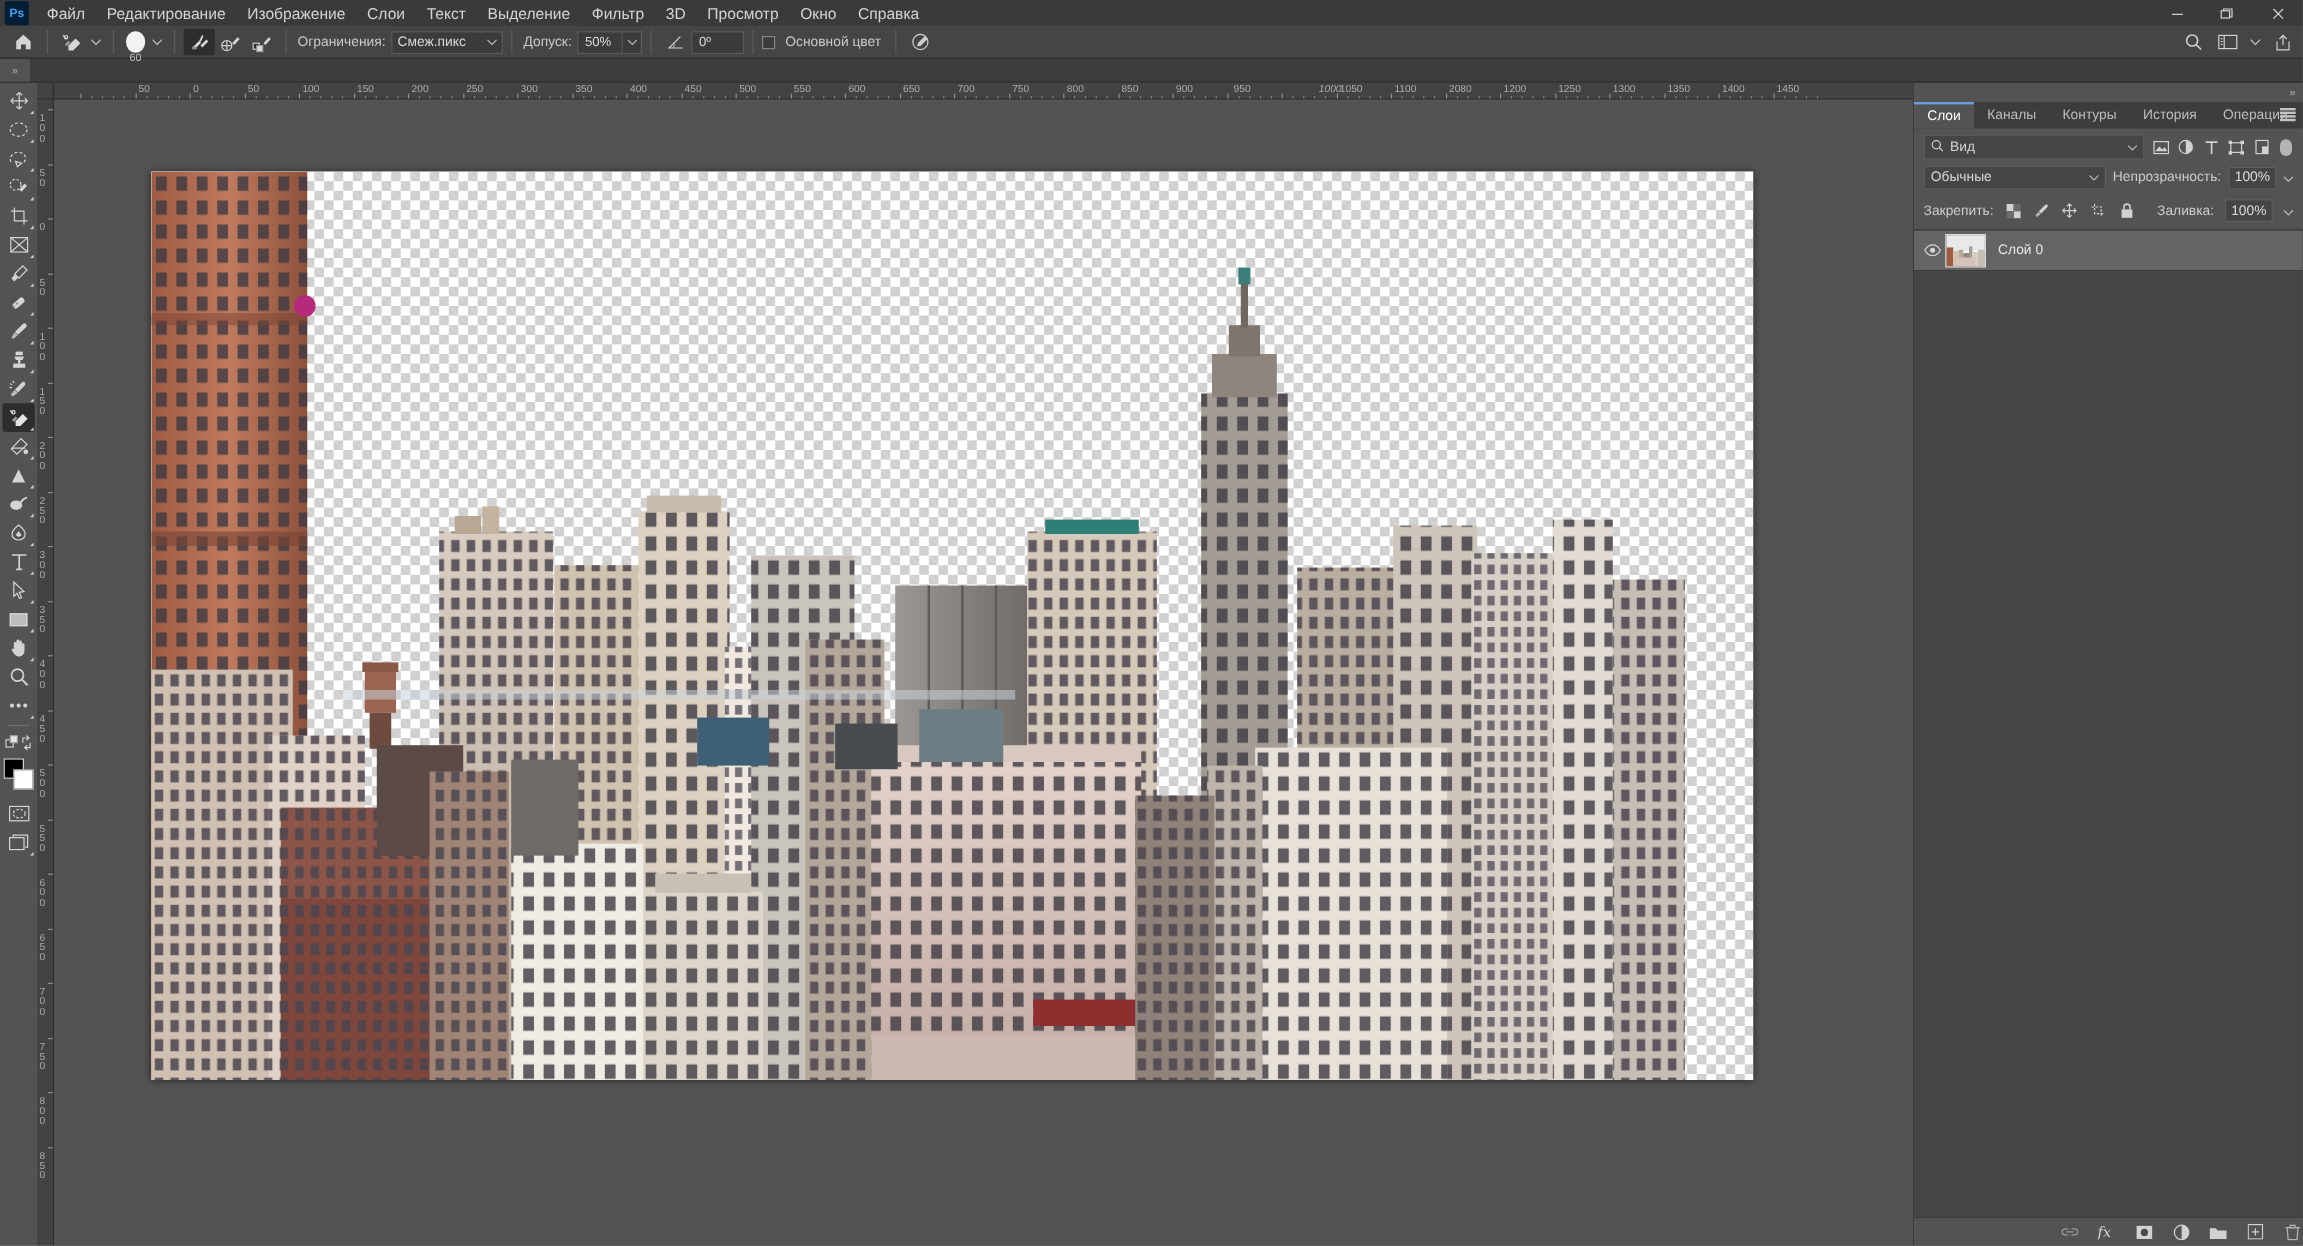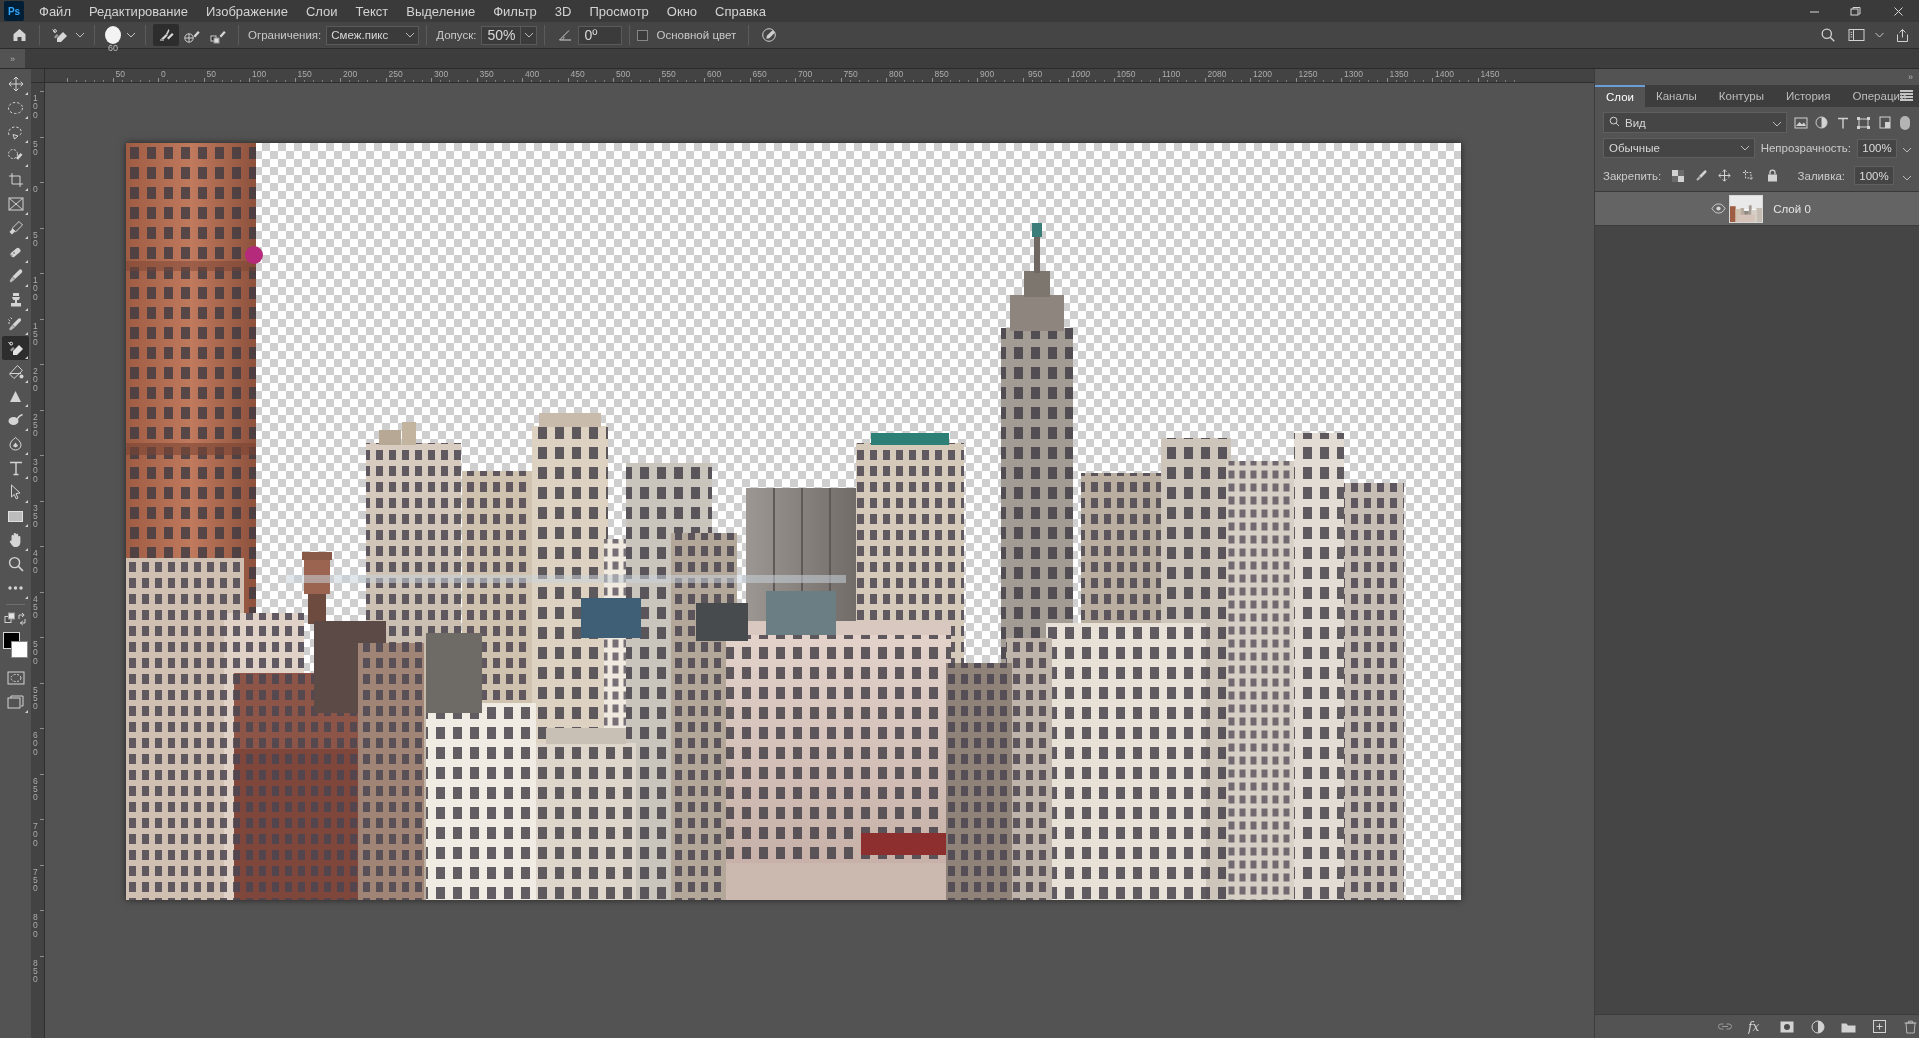--- a/index.html
+++ b/index.html
@@ -17,21 +17,21 @@
   
   #optbar{height:27px;background:#454545;display:flex;align-items:center;padding-left:6px;
     position:relative;border-bottom:1px solid #2b2b2b;}
   .opt-sep{width:1px;height:20px;background:#5b5b5b;margin:0 7px;}
   .obtn{width:26px;height:22px;display:flex;align-items:center;justify-content:center;border-radius:2px;}
   .obtn.active{background:#2d2d2d;}
   .opt-label{font-size:11.5px;color:#c9c9c9;margin:0 5px 0 2px;white-space:nowrap;}
   .opt-select{background:#3b3b3b;border:1px solid #5a5a5a;height:19px;min-width:88px;
     display:flex;align-items:center;justify-content:space-between;padding:0 4px;font-size:11.5px;color:#d8d8d8;}
   .opt-field{background:#3b3b3b;border:1px solid #5a5a5a;height:19px;display:flex;align-items:center;
-    padding:0 5px;font-size:14px;color:#d8d8d8;min-width:38px;}
+    padding:0 5px;font-size:11px;color:#d8d8d8;min-width:38px;}
   .mini-arrow{width:16px;height:19px;background:#3b3b3b;border:1px solid #5a5a5a;border-left:none;
     display:flex;align-items:center;justify-content:center;font-size:7px;color:#bbb;}
   .chk{width:11px;height:11px;border:1px solid #868686;background:#3b3b3b;margin-right:6px;flex:none;}
   .brush-preview{width:22px;height:22px;display:flex;align-items:center;justify-content:center;position:relative;}
   .brush-dot{width:16px;height:18px;border-radius:50%;background:#f3f3f3;}
   .brush-num{position:absolute;bottom:-7px;left:50%;transform:translateX(-50%);font-size:9px;color:#bfbfbf;}
   #optbar-right{position:absolute;right:4px;display:flex;align-items:center;gap:2px;}
 
   
   #tabbar{height:20px;background:#3d3d3d;display:flex;align-items:stretch;border-bottom:1px solid #2b2b2b;}
@@ -98,21 +98,21 @@
   .toggle-pill{width:13px;height:21px;display:flex;align-items:center;justify-content:center;}
   .toggle-pill i{width:10px;height:14px;border-radius:6px;background:#b4b4b4;display:block;}
   .blend-sel{flex:1;height:20px;background:#454545;border:1px solid #5f5f5f;display:flex;align-items:center;
     justify-content:space-between;padding:0 5px;font-size:11.5px;color:#d8d8d8;}
   .lbl{font-size:11.5px;color:#cbcbcb;white-space:nowrap;}
   .numbox{height:19px;background:#454545;border:1px solid #5f5f5f;display:flex;align-items:center;
     justify-content:center;padding:0 4px;font-size:11.5px;color:#dcdcdc;min-width:40px;}
   .lockrow{display:flex;align-items:center;padding:3px 8px 6px;gap:9px;}
   .lockicon{width:15px;height:15px;display:flex;align-items:center;justify-content:center;}
   #layerlist{flex:1;background:#454545;border-top:1px solid #3a3a3a;overflow:hidden;}
-  .layer{height:34px;display:flex;align-items:center;background:#646464;border-bottom:1px solid #3c3c3c;padding-left:4px;justify-content:center;}
+  .layer{height:34px;display:flex;align-items:center;background:#646464;border-bottom:1px solid #3c3c3c;padding-left:4px;}
   .eye{width:22px;display:flex;align-items:center;justify-content:center;}
   .thumb{width:34px;height:28px;border:1px solid #d8d8d8;margin-right:10px;overflow:hidden;position:relative;flex:none;}
   .layer-name{font-size:11.5px;color:#e6e6e6;}
   #layerfoot{height:24px;background:#535353;display:flex;align-items:center;justify-content:flex-end;
     gap:14px;padding-right:0;border-top:1px solid #3c3c3c;}
   .lfi{width:17px;height:17px;display:flex;align-items:center;justify-content:center;}
 </style>
 </head>
 <body>
 
@@ -590,21 +590,21 @@
           <div class="hr-mtick" style="left: 950.2px;"></div>
           <div class="hr-mtick" style="left: 959.3px;"></div>
           <div class="hr-mtick" style="left: 968.4px;"></div>
           <div class="hr-tick" style="left: 977.5px;"></div>
           <div class="hr-lab" style="left: 983px;">950</div>
           <div class="hr-mtick" style="left: 986.6px;"></div>
           <div class="hr-mtick" style="left: 995.7px;"></div>
           <div class="hr-mtick" style="left: 1004.8px;"></div>
           <div class="hr-mtick" style="left: 1013.9px;"></div>
           <div class="hr-tick" style="left: 1023px;"></div>
-          <div class="hr-lab" style="left: 1026px; font-style: italic;">1000</div>
+          <div class="hr-lab" style="left: 1054px; font-style: italic;">1000</div>
           <div class="hr-mtick" style="left: 1032.1px;"></div>
           <div class="hr-mtick" style="left: 1041.2px;"></div>
           <div class="hr-mtick" style="left: 1050.3px;"></div>
           <div class="hr-mtick" style="left: 1059.4px;"></div>
           <div class="hr-tick" style="left: 1068.5px;"></div>
           <div class="hr-lab" style="left: 1071.5px;">1050</div>
           <div class="hr-mtick" style="left: 1077.6px;"></div>
           <div class="hr-mtick" style="left: 1086.7px;"></div>
           <div class="hr-mtick" style="left: 1095.8px;"></div>
           <div class="hr-mtick" style="left: 1104.9px;"></div>

